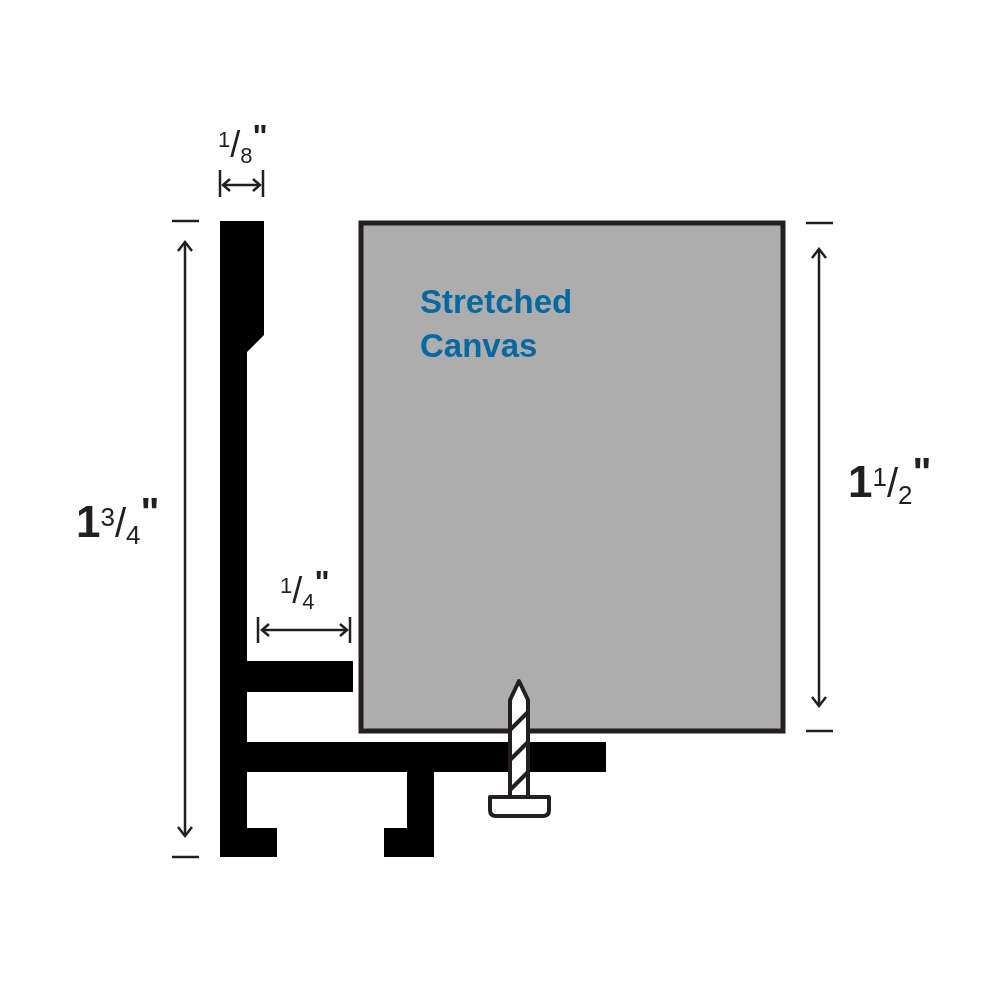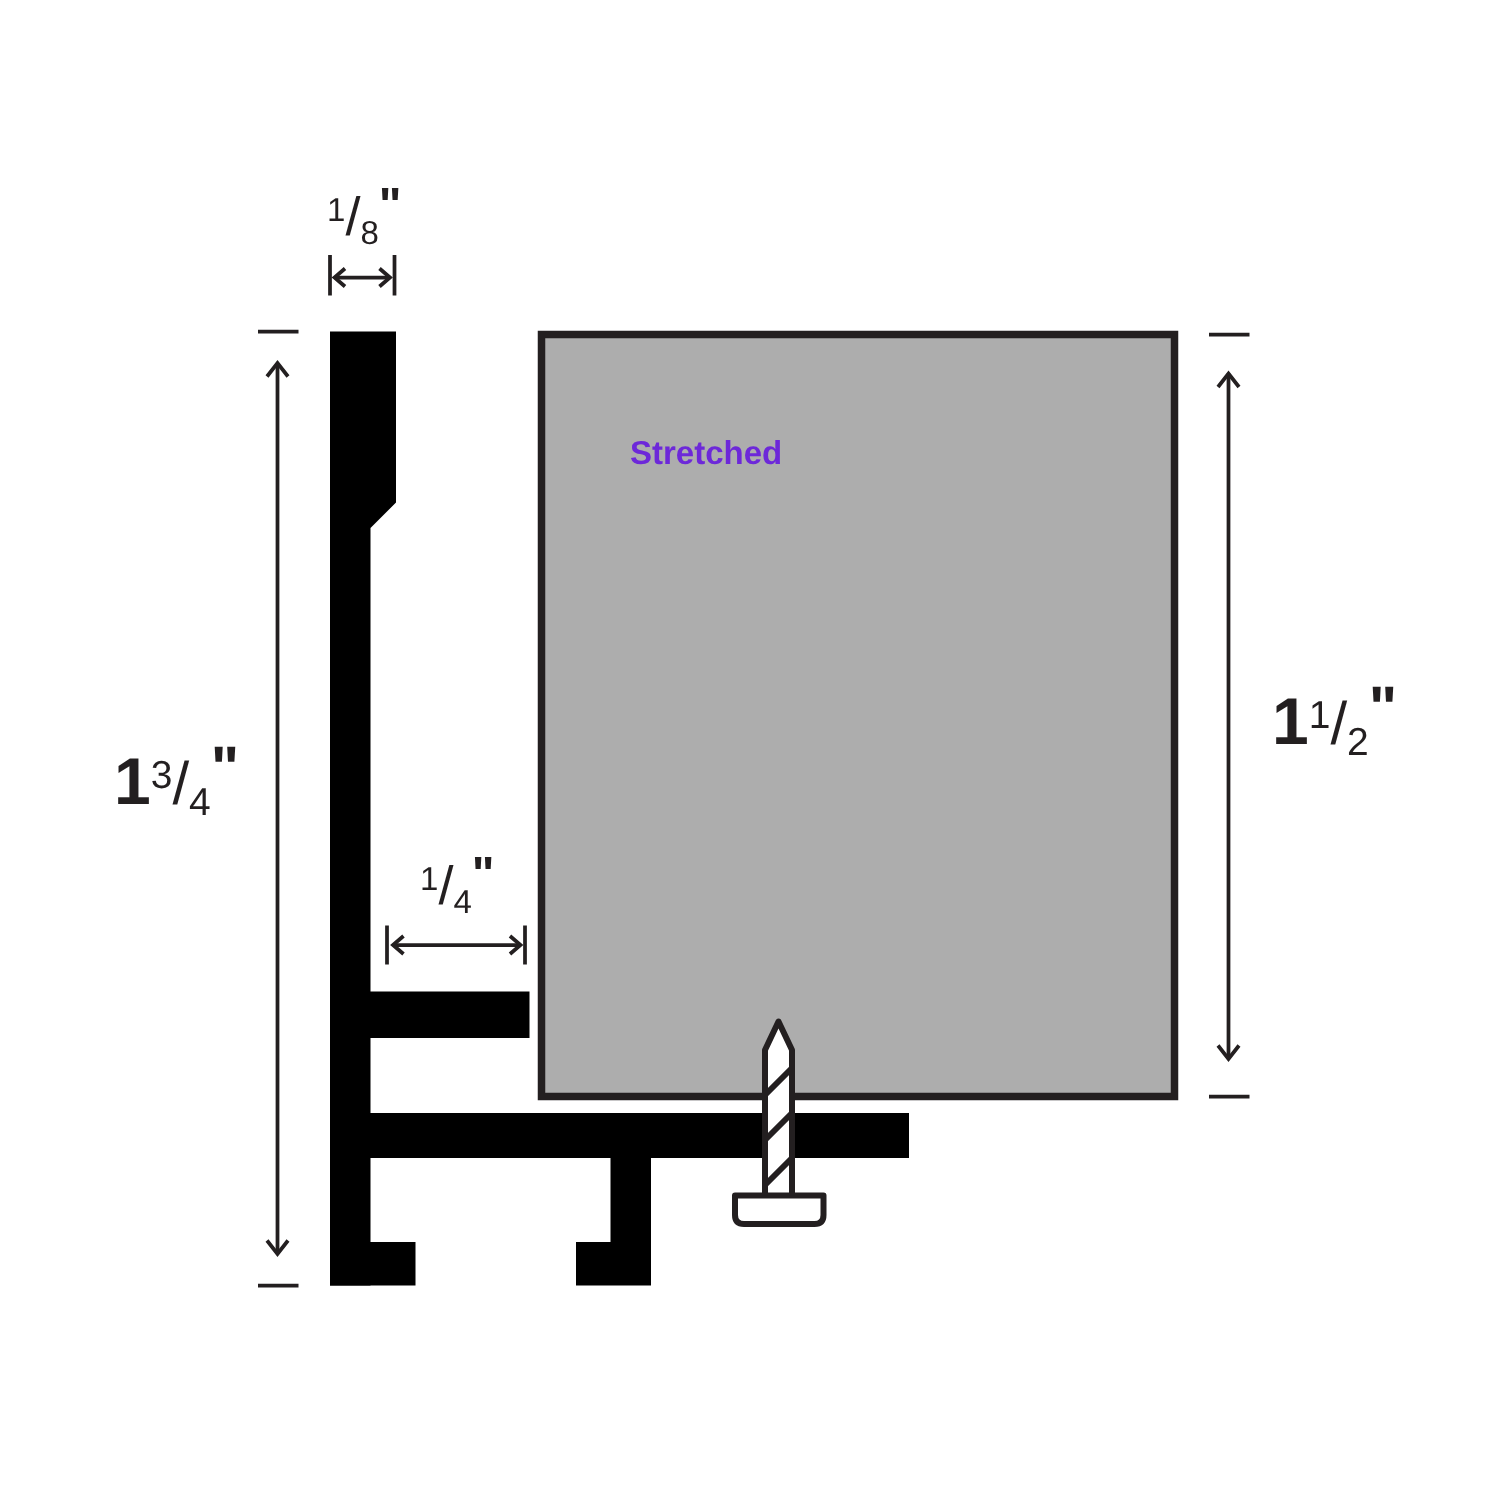--- a/index.html
+++ b/index.html
@@ -4,21 +4,21 @@
   <style>
     html, body { margin: 0; padding: 0; background: #ffffff; }
     body { width: 1000px; height: 1000px; position: relative; overflow: hidden; font-family: "Liberation Sans", "DejaVu Sans", sans-serif; }
     svg.diagram { position: absolute; left: 0; top: 0; width: 1000px; height: 1000px; }
     .lbl { position: absolute; color: #231f20; font-weight: bold; white-space: nowrap; line-height: 1; }
     .lbl .whole { font-size: 44px; }
     .lbl .num { font-weight: normal; vertical-align: super; }
     .lbl .slash { font-weight: normal; }
     .lbl .den { font-weight: normal; vertical-align: sub; }
     .lbl .inch { font-weight: bold; vertical-align: super; }
-    .canvas-label { position: absolute; left: 420px; top: 280px; font-size: 22px; font-weight: bold; color: #6d28d9; line-height: 44px; }
+    .canvas-label { position: absolute; left: 420px; top: 280px; font-size: 33px; font-weight: bold; color: #0369a1; line-height: 44px; }
   </style>
 </head>
 <body>
 
 <svg class="diagram" viewBox="0 0 1000 1000" xmlns="http://www.w3.org/2000/svg">
 
   <g fill="#000000">
 
     <path d="M220,221 L264,221 L264,335 L247,352 L247,857 L220,857 Z"></path>
 
@@ -74,20 +74,21 @@
     <line x1="258" y1="617" x2="258" y2="643"></line>
     <line x1="350" y1="617" x2="350" y2="643"></line>
     <line x1="262" y1="630" x2="347" y2="630"></line>
     <path d="M269,624 L262,630 L269,636"></path>
     <path d="M340,624 L347,630 L340,636"></path>
   </g>
 </svg>
 
 <div class="canvas-label">
   <div>Stretched</div>
+  <div>Canvas</div>
 </div>
 
 <div class="lbl" style="left:76px; top:492px; font-size:30px;">
   <span class="whole">1</span><span class="num" style="font-size:26px;">3</span><span class="slash" style="font-size:40px;">/</span><span class="den" style="font-size:26px;">4</span><span class="inch" style="font-size:40px;">"</span>
 </div>
 
 <div class="lbl" style="left:848px; top:452px; font-size:30px;">
   <span class="whole">1</span><span class="num" style="font-size:26px;">1</span><span class="slash" style="font-size:40px;">/</span><span class="den" style="font-size:26px;">2</span><span class="inch" style="font-size:40px;">"</span>
 </div>
 

